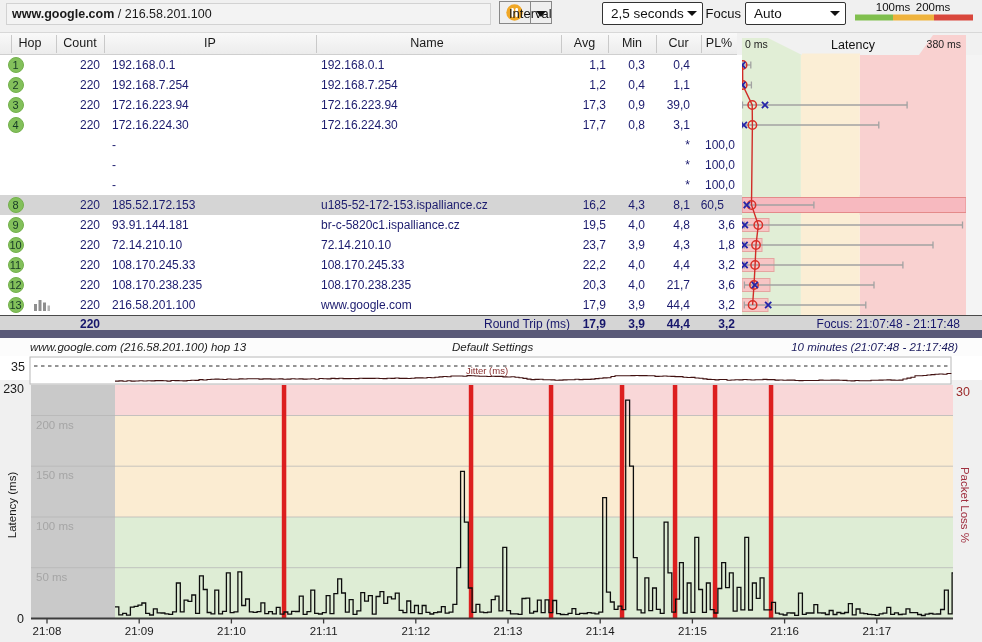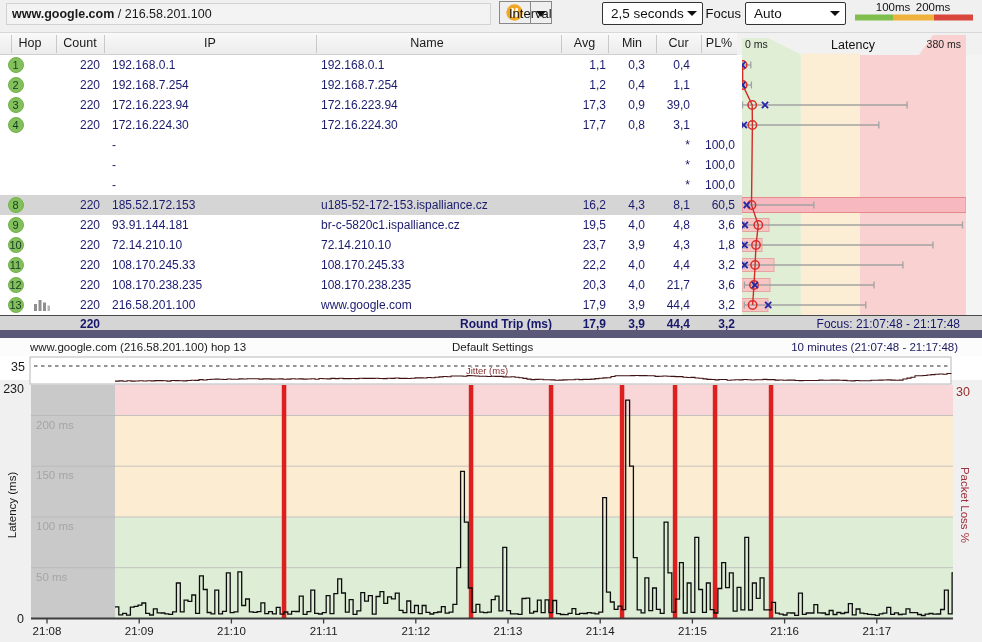--- a/index.html
+++ b/index.html
@@ -49,21 +49,21 @@
   background:#f1f1f1; }
 
 #rtrow { position:absolute; left:0; top:315px; width:982px; height:15px;
   background:#d5d5d5; border-top:1.5px solid #4a4a4a; font-size:12px;
   color:#16166b; }
 #rtrow span { position:absolute; top:1px; white-space:nowrap; }
 #sep { position:absolute; left:0; top:330px; width:982px; height:8px;
   background:#5a5a78; }
 #lowhead { position:absolute; left:0; top:338px; width:982px; height:18px;
   background:#fcfcfc; font-size:11.5px; color:#1a1a1a; }
-#lowhead span { position:absolute; top:3px; white-space:nowrap; }
+#lowhead span { position:absolute; top:3px; white-space:nowrap;font-style:italic; }
 </style></head>
 <body>
 <div id="app">
   <div id="toolbar">
     <div id="addr"><b>www.google.com</b>&nbsp;/ 216.58.201.100</div>
     <div id="btn1"><svg width="29" height="21" viewBox="0 0 29 21">
       <circle cx="14.5" cy="10.5" r="8.2" fill="#f0a726"></circle>
       <rect x="11.2" y="6" width="2.6" height="9" rx="1.2" fill="#fff"></rect>
       <rect x="15.4" y="6" width="2.6" height="9" rx="1.2" fill="#fff"></rect>
     </svg></div>
@@ -164,21 +164,21 @@
       <span class="r" style="right:247px">100,0</span>
     </div>
 <div class="row sel" style="top:195px">
       <div class="badge">8</div>
       <span class="r" style="right:882px">220</span>
       <span class="l" style="left:112px">185.52.172.153</span>
       <span class="l" style="left:321px">u185-52-172-153.ispalliance.cz</span>
       <span class="r" style="right:376px">16,2</span>
       <span class="r" style="right:337px">4,3</span>
       <span class="r" style="right:292px">8,1</span>
-      <span class="r" style="right:247px">60,5</span>
+      <span class="r" style="right:258px">60,5</span>
     </div>
 <div class="row" style="top:215px">
       <div class="badge">9</div>
       <span class="r" style="right:882px">220</span>
       <span class="l" style="left:112px">93.91.144.181</span>
       <span class="l" style="left:321px">br-c-5820c1.ispalliance.cz</span>
       <span class="r" style="right:376px">19,5</span>
       <span class="r" style="right:337px">4,0</span>
       <span class="r" style="right:292px">4,8</span>
       <span class="r" style="right:247px">3,6</span>
@@ -295,21 +295,21 @@
 <path d="M4.7,166.9L10.9,173.1M4.7,173.1L10.9,166.9" stroke="#2525a8" stroke-width="1.8" fill="none"></path>
 <path d="M4.4,186.9L10.6,193.1M4.4,193.1L10.6,186.9" stroke="#2525a8" stroke-width="1.8" fill="none"></path>
 <path d="M4.5,206.9L10.7,213.1M4.5,213.1L10.7,206.9" stroke="#2525a8" stroke-width="1.8" fill="none"></path>
 <path d="M14.7,226.9L20.9,233.1M14.7,233.1L20.9,226.9" stroke="#2525a8" stroke-width="1.8" fill="none"></path>
 <path d="M28.1,246.9L34.3,253.1M28.1,253.1L34.3,246.9" stroke="#2525a8" stroke-width="1.8" fill="none"></path>
   </g>
   </svg>
 
   <div id="rtrow">
     <span class="r" style="right:882px;font-weight:bold">220</span>
-    <span class="r" style="right:430px;font-weight:bold">Round Trip (ms)</span>
+    <span class="r" style="right:412px;font-weight:normal">Round Trip (ms)</span>
     <span class="r" style="right:376px;font-weight:bold">17,9</span>
     <span class="r" style="right:337px;font-weight:bold">3,9</span>
     <span class="r" style="right:292px;font-weight:bold">44,4</span>
     <span class="r" style="right:247px;font-weight:bold">3,2</span>
     <span style="right:22px">Focus: 21:07:48 - 21:17:48</span>
   </div>
   <div id="sep"></div>
   <div id="lowhead">
     <span style="left:30px">www.google.com (216.58.201.100) hop 13</span>
     <span style="left:452px">Default Settings</span>

